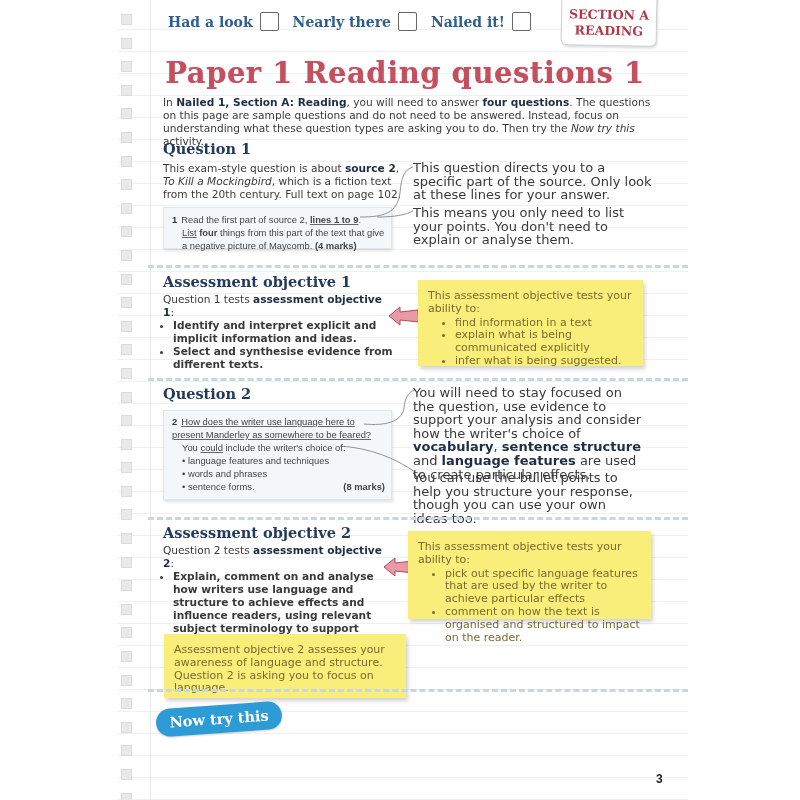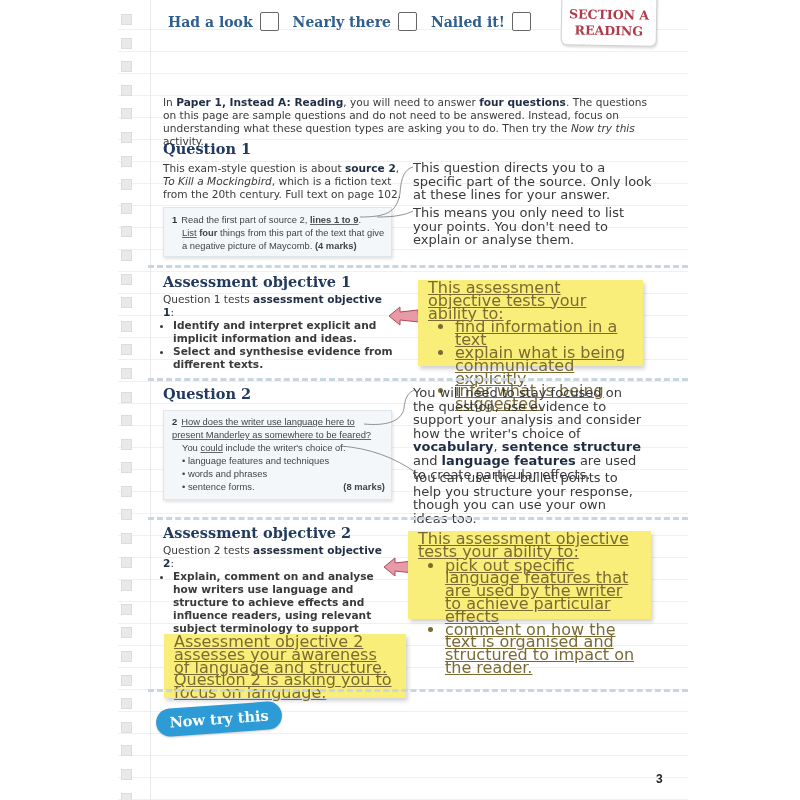--- a/index.html
+++ b/index.html
@@ -37,21 +37,21 @@
   .note { position:absolute; font-size:13px; line-height:13.6px; }
   .qbox { position:absolute; background:#f3f7fa; border:1px solid #dde6ec; box-shadow:1px 2px 3px rgba(0,0,0,.12);
           font-family:"Liberation Sans", sans-serif; font-size:9.4px; line-height:13px; color:#444; box-sizing:border-box; }
   .qbox .num { font-weight:bold; color:#333; margin-right:4px; }
   .qbox u { text-decoration-color:#666; }
   .marks { font-weight:bold; float:right; }
 
   .dash { position:absolute; left:148px; width:540px; height:0; border-top:3px dashed #c8d6df; }
 
   .sticky { position:absolute; background:#f9ee7a; box-shadow:2px 3px 4px rgba(0,0,0,.18);
-            font-size:16px; line-height:12.8px; color:#7a6b32; padding:2px 10px; box-sizing:border-box;text-decoration:underline; }
+            font-size:11px; line-height:12.8px; color:#7a6b32; padding:10px 10px; box-sizing:border-box; }
   .sticky ul { margin:1px 0 0 16px; padding-left:11px; }
   .sticky li { margin:0; }
   .arrow { position:absolute; width:32px; height:22px; }
 
   ul.plain { margin:0; padding-left:10px; }
   ul.plain li { margin:0;font-weight:bold; }
 
   .now-tab { position:absolute; left:156px; top:705px; width:126px; height:28px; background:#2c9bd6; border-radius:14px;
              transform:rotate(-4deg); color:#fff; font-family:"DejaVu Serif", serif; font-weight:bold; font-size:14.5px;
              text-align:center; line-height:28px; z-index:3; box-shadow:0 1px 2px rgba(0,0,0,.2); }
@@ -115,27 +115,28 @@
       <span>Nailed it!</span>
       <span class="box"></span>
     </div>
   </div>
 
   <div class="section-tab">
     <div>SECTION A</div>
     <div>READING</div>
   </div>
 
-
-  <div class="intro txt"><span>In </span><b class="dk">Paper 1, Instead A: Reading</b><span>, you will need to answer </span><b class="dk">four questions</b><span>. The questions on this page are sample questions and do not need to be answered. Instead, focus on understanding what these question types are asking you to do. Then try the </span><i>Now try this</i><span> activity.</span></div>
+  <div class="title">Paper 1 Reading questions 1</div>
+
+  <div class="intro txt"><span>In </span><b class="dk">Nailed 1, Section A: Reading</b><span>, you will need to answer </span><b class="dk">four questions</b><span>. The questions on this page are sample questions and do not need to be answered. Instead, focus on understanding what these question types are asking you to do. Then try the </span><i>Now try this</i><span> activity.</span></div>
 
   <div class="h2" style="left:163px; top:140px;">Question 1</div>
   <div class="q1-desc txt"><span>This exam-style question is about </span><b class="dk">source 2</b><span>, </span><i>To Kill a Mockingbird</i><span>, which is a fiction text from the 20th century. Full text on page 102.</span></div>
 
-  <div class="qbox" style="left:163px; top:207px; width:229px; height:50px; padding:5px 6px 0 8px;">
+  <div class="qbox" style="left:163px; top:207px; width:229px; height:42px; padding:5px 6px 0 8px;">
     <div><span class="num">1</span><span>Read the first part of source 2, </span><u><b>lines 1 to 9</b></u><span>.</span></div>
     <div style="padding-left:10px;"><u>List</u> <b>four</b><span> things from this part of the text that give a negative picture of Maycomb.</span> <b>(4 marks)</b></div>
   </div>
 
   <svg style="position:absolute;left:355px;top:163px;" width="60" height="60">
     <path d="M5 54 C 30 54, 42 50, 45 30 C 46 14, 50 6, 58 4" stroke="#777" stroke-width="0.8" fill="none"></path>
     <path d="M22 54 C 40 54, 50 52, 58 48" stroke="#777" stroke-width="0.8" fill="none"></path>
   </svg>
 
   <div class="note txt" style="left:413px; top:161px; width:240px;">This question directs you to a specific part of the source. Only look at these lines for your answer.</div>

